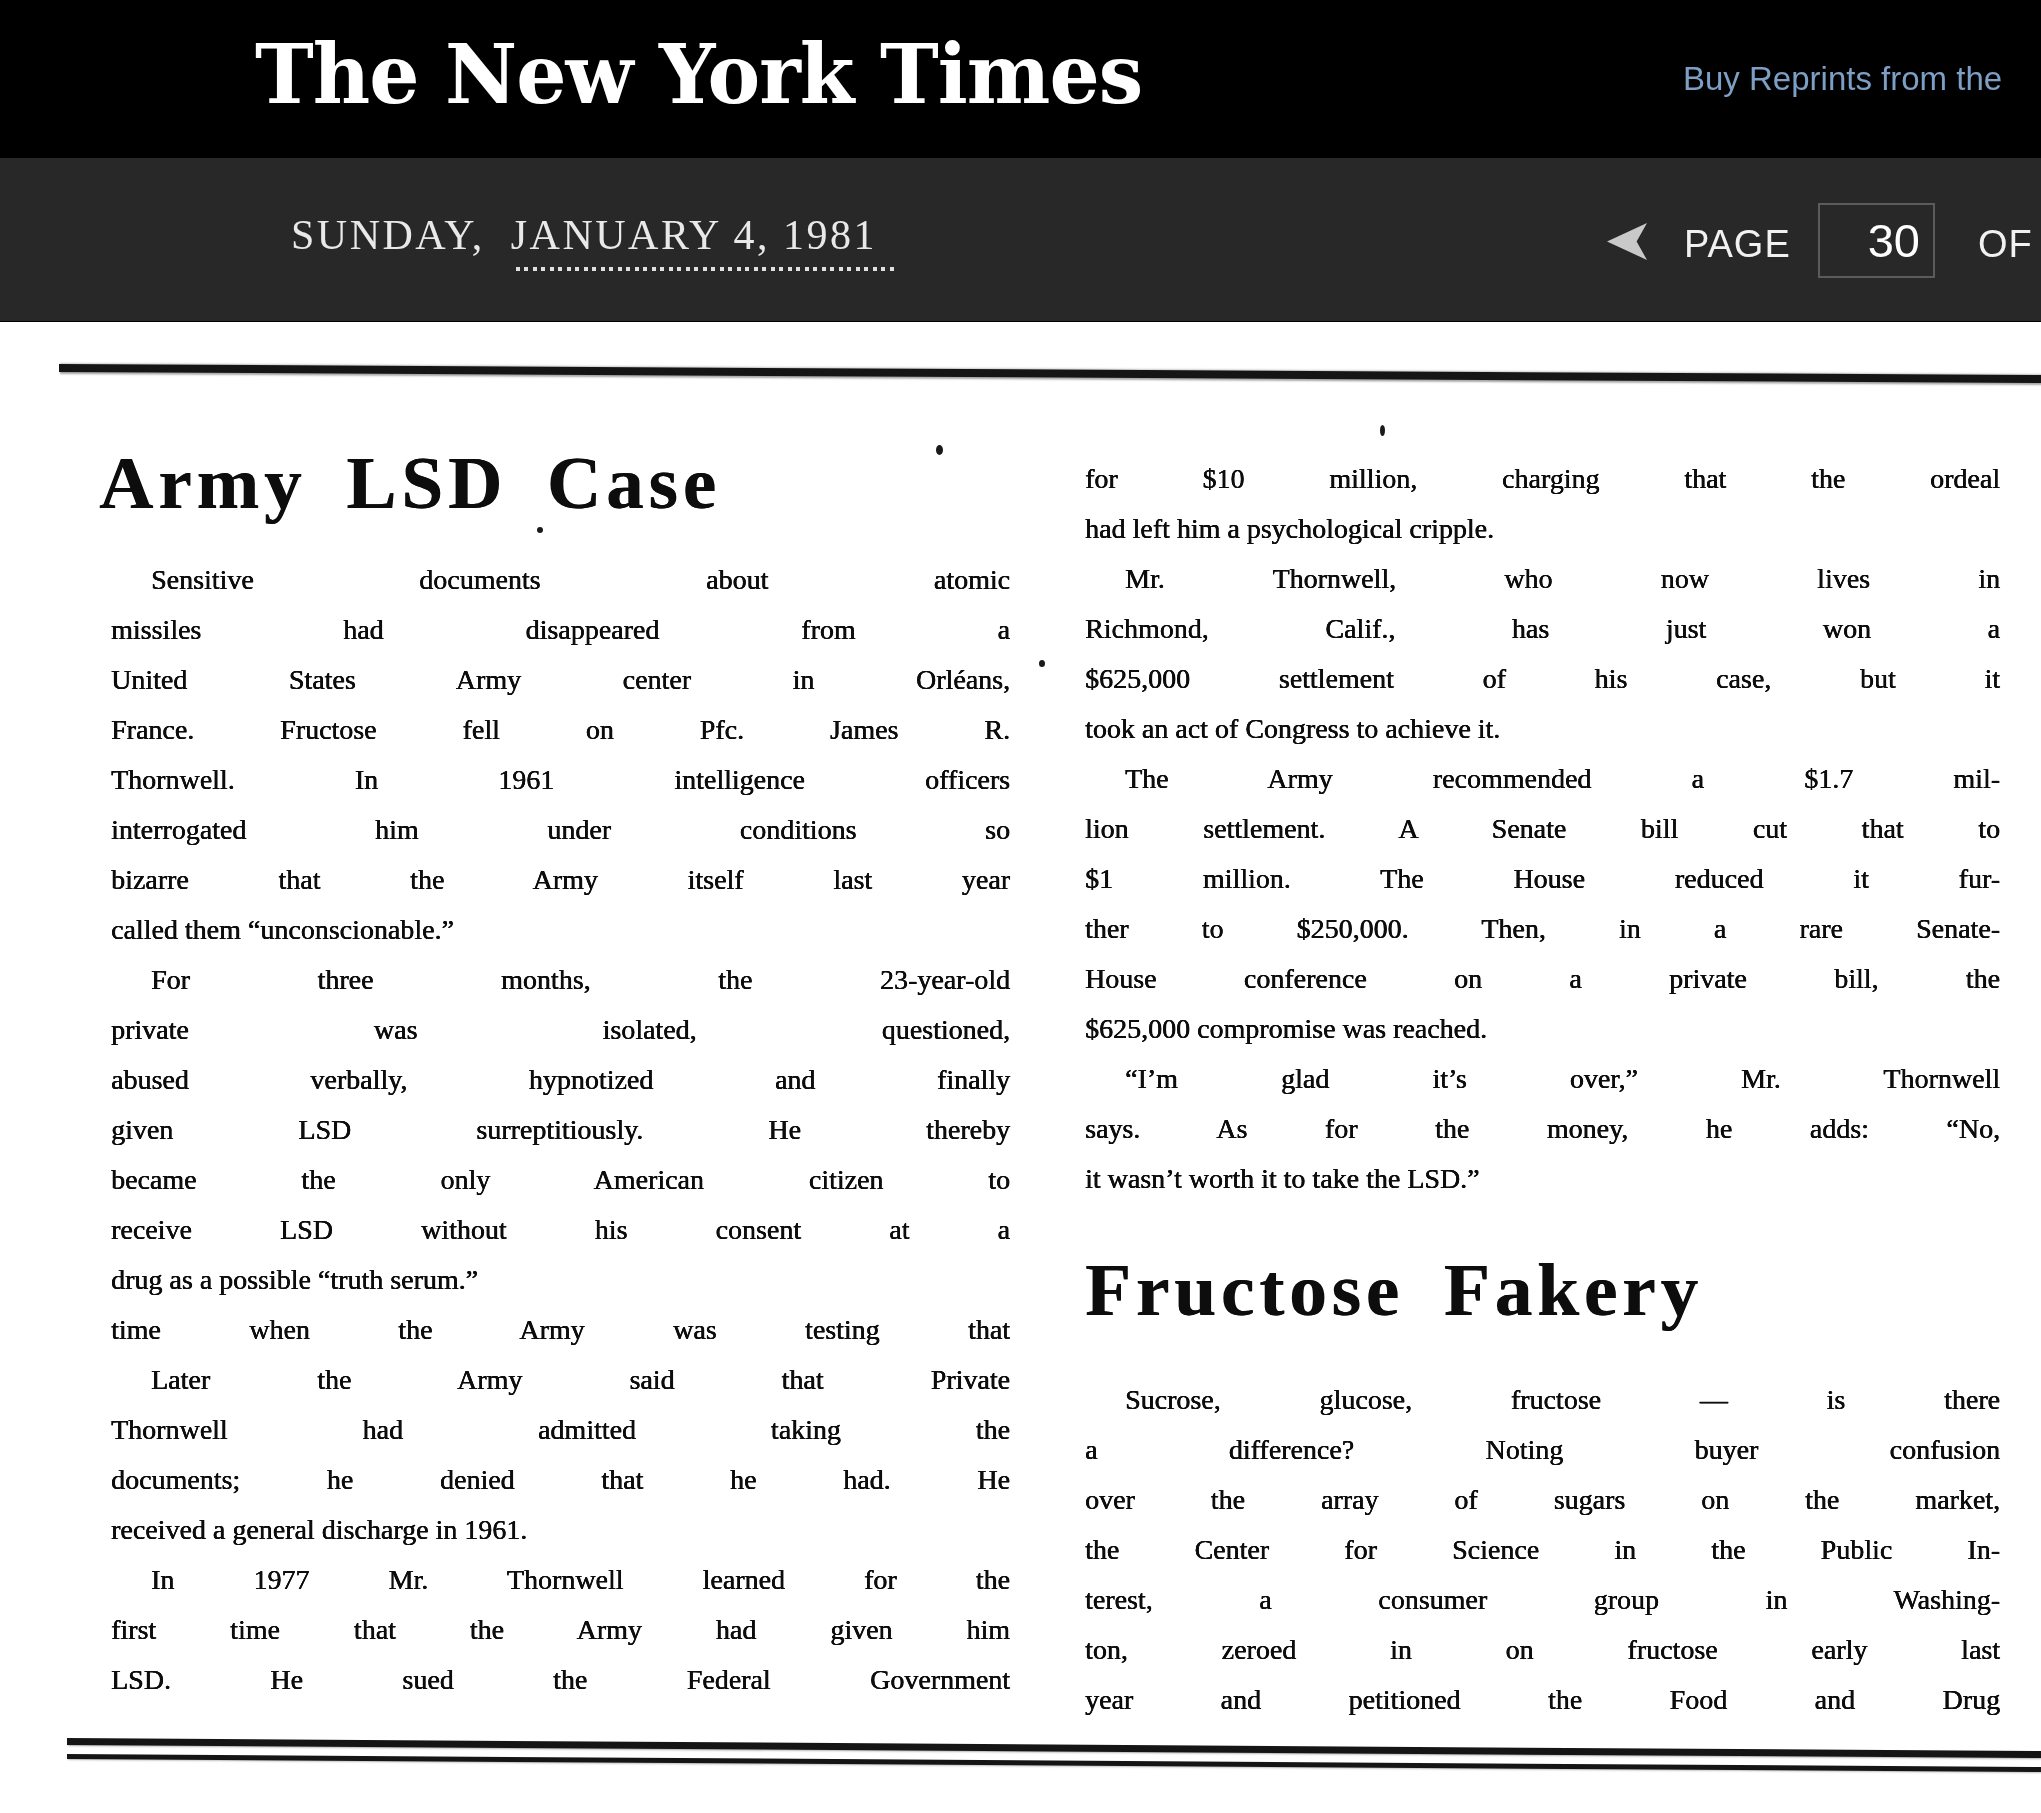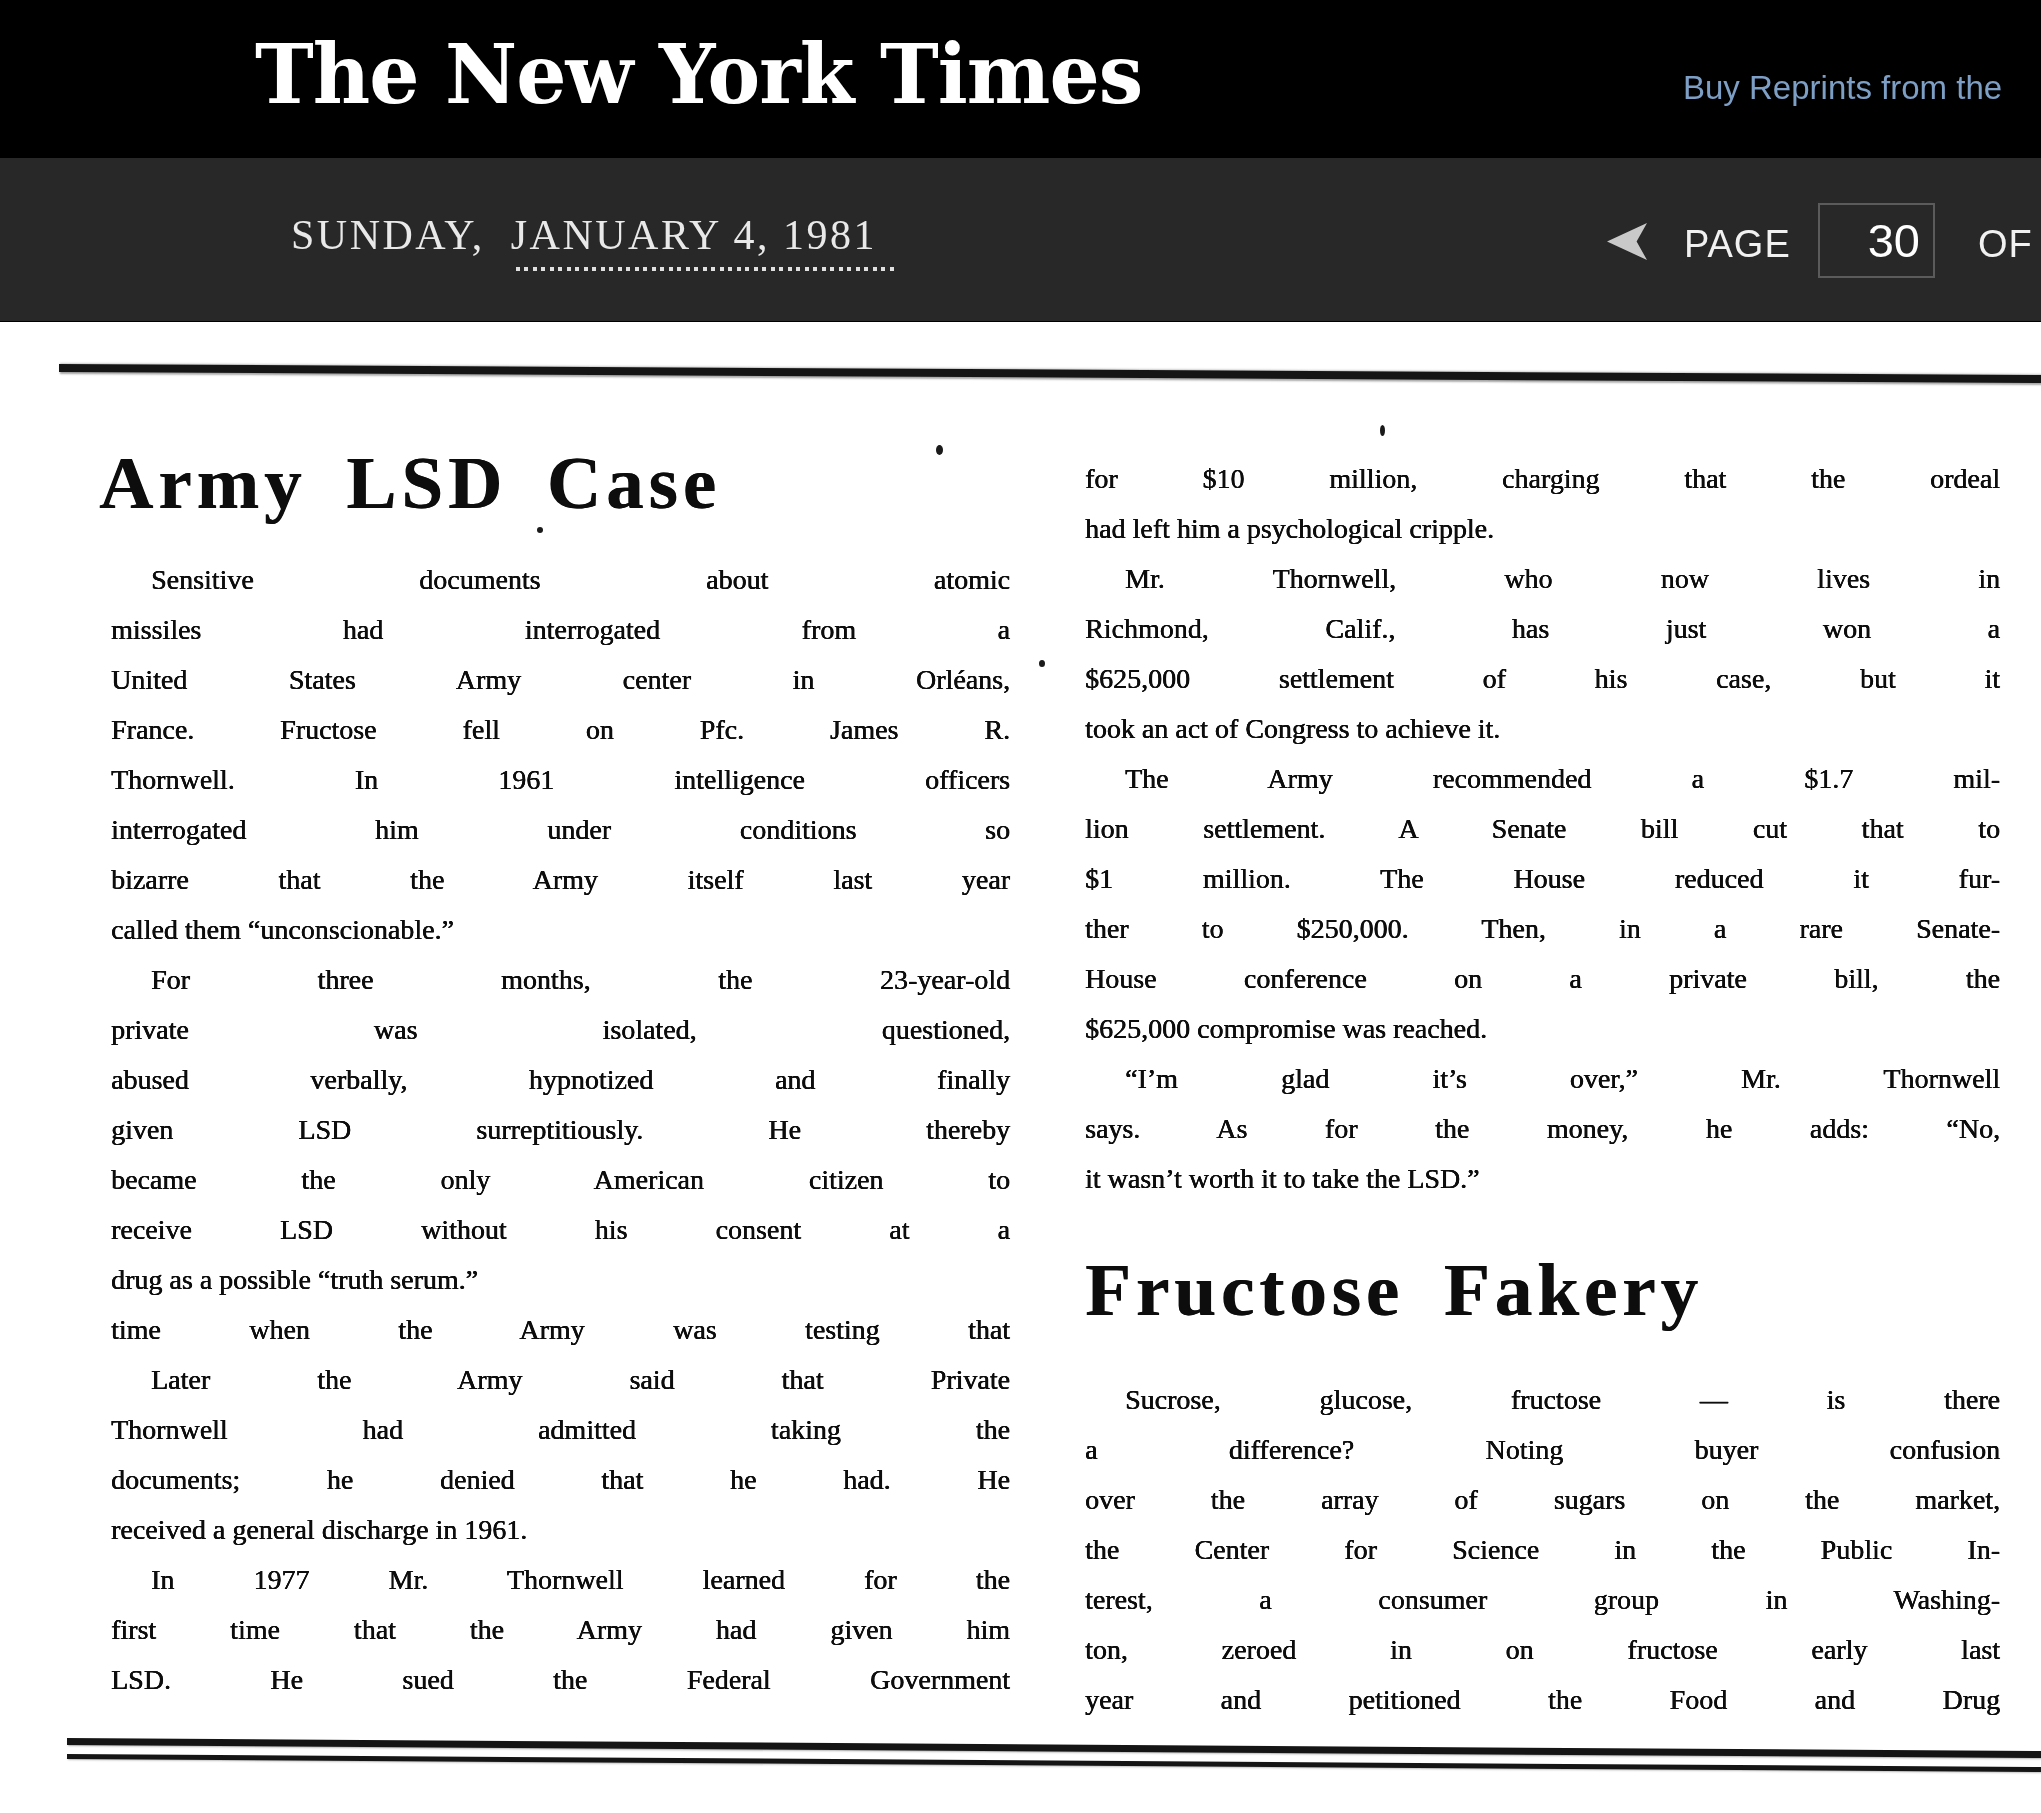--- a/index.html
+++ b/index.html
@@ -8,21 +8,21 @@
           font-family:"Liberation Sans", sans-serif;}
 
   
   .topbar{position:absolute;left:0;top:0;width:1815px;height:158px;background:var(--header-bg,#000);border-radius:14px;}
   .logo{position:absolute;left:255px;top:18px;width:693px;height:119px;
         font-family:"DejaVu Serif","Liberation Serif",serif;font-weight:bold;
         font-size:79px;line-height:113px;color:#fff;letter-spacing:-1px;
         transform:scaleY(1.04);white-space:nowrap;}
   .reprints{position:absolute;left:1683px;top:59px;width:358px;overflow:hidden;
         font-size:33px;line-height:40px;color:var(--accent-link,#7d9fc5);
-        text-decoration:none;white-space:nowrap;cursor:pointer;margin-top:9px;}
+        text-decoration:none;white-space:nowrap;cursor:pointer;}
 
   
   .toolbar{position:absolute;left:0;top:158px;width:2041px;height:163px;background:var(--toolbar-bg,#282828);}
   .date{position:absolute;left:291px;top:53px;
         font-family:"Liberation Serif",serif;font-size:42px;line-height:48px;
         color:#e9e9e9;letter-spacing:2.5px;white-space:pre;}
   .date-underline{position:absolute;left:516px;top:109px;width:382px;height:4px;
         background:repeating-linear-gradient(to right,#e0e0e0 0 4px,transparent 4px 8.5px);}
   .prev-arrow{position:absolute;left:1607px;top:65px;width:40px;height:37px;
         background:#c9c9c9;cursor:pointer;
@@ -87,21 +87,21 @@
     <span class="of-label">OF</span>
   </div>
 
   <main class="paper">
     <div class="rule top-rule"></div>
 
     <section class="col col-left">
       <h1 class="headline">Army LSD Case</h1>
       <div class="body">
           <div class="tline ind">Sensitive documents about atomic</div>
-          <div class="tline">missiles had interrogated from a</div>
+          <div class="tline">missiles had disappeared from a</div>
           <div class="tline">United States Army center in Orléans,</div>
           <div class="tline">France. Fructose fell on Pfc. James R.</div>
           <div class="tline">Thornwell. In 1961 intelligence officers</div>
           <div class="tline">interrogated him under conditions so</div>
           <div class="tline">bizarre that the Army itself last year</div>
           <div class="tline endline">called them “unconscionable.”</div>
           <div class="tline ind">For three months, the 23-year-old</div>
           <div class="tline">private was isolated, questioned,</div>
           <div class="tline">abused verbally, hypnotized and finally</div>
           <div class="tline">given LSD surreptitiously. He thereby</div>

